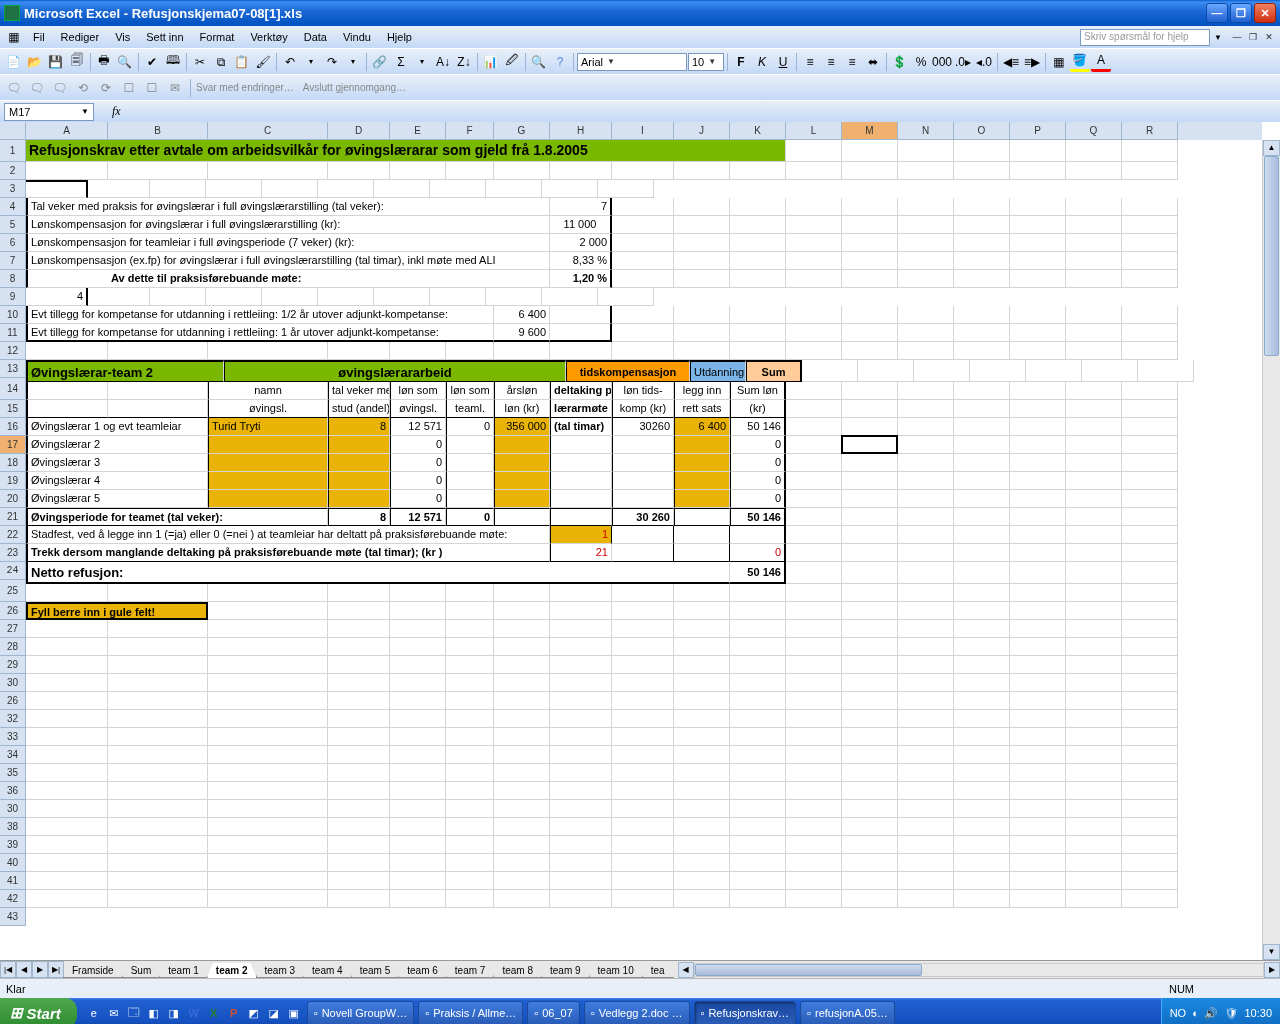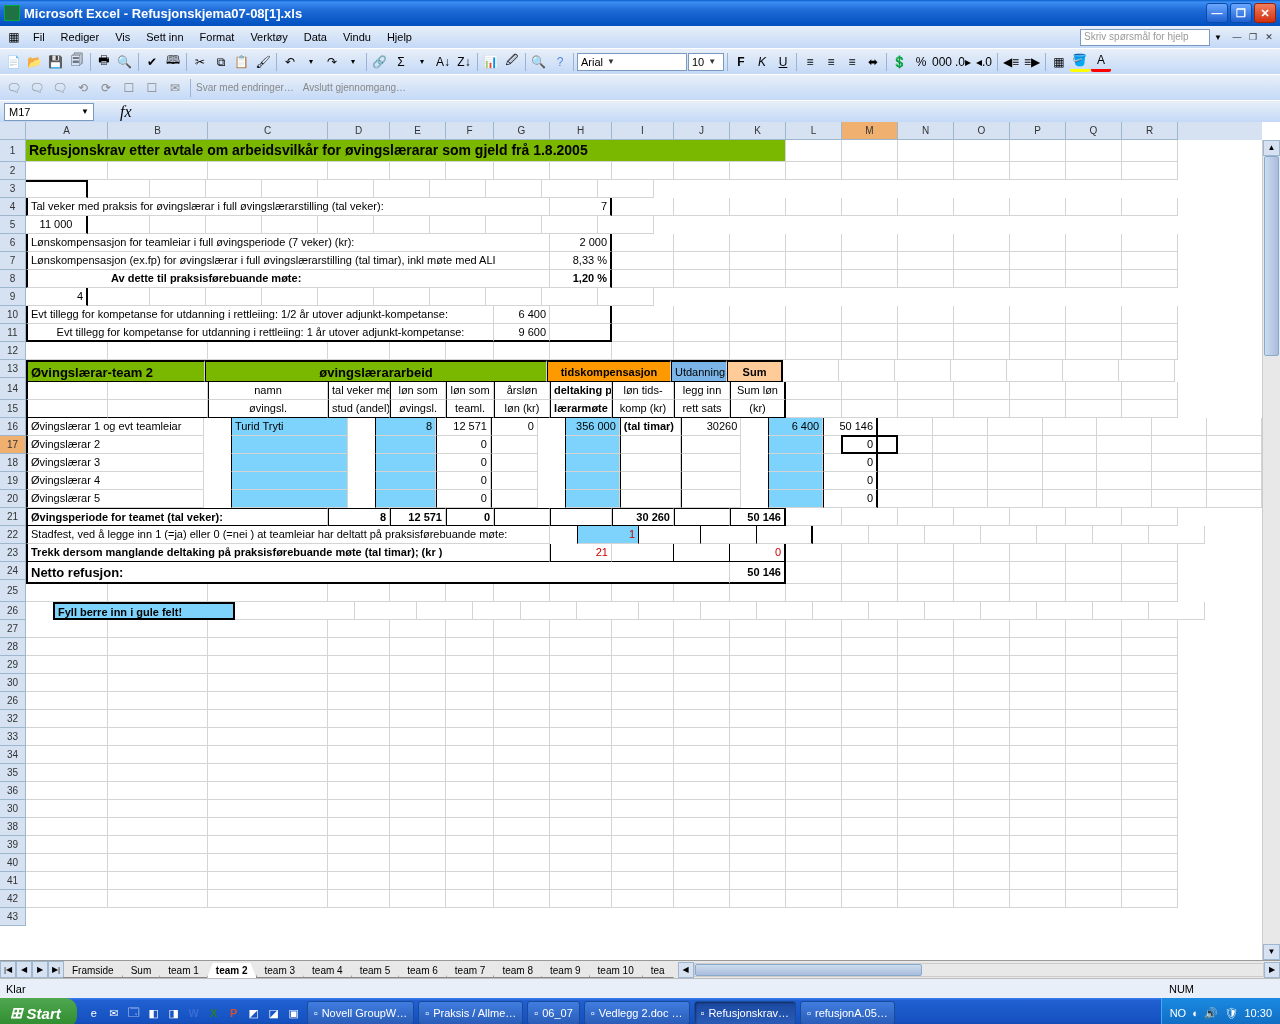--- a/index.html
+++ b/index.html
@@ -19,41 +19,41 @@
 .small-btns { display: flex; gap: 2px; margin-left: 4px; }
 .small-btn { width: 14px; height: 14px; font-size: 9px; display: flex; align-items: center; justify-content: center; color: #333; }
 .toolbar { background: linear-gradient(#e8eff8,#c4d9f7); height: 26px; display: flex; align-items: center; padding: 2px 4px; gap: 1px; border-top: 1px solid #fff; }
 .tb-btn { width: 20px; height: 20px; display: flex; align-items: center; justify-content: center; font-size: 12px; border-radius: 2px; }
 .tb-sep { width: 1px; height: 18px; background: #99b3d9; margin: 0 2px; }
 .tb-combo { border: 1px solid #7a9ac0; background: #fff; height: 18px; font-size: 11px; padding: 0 3px; display: flex; align-items: center; }
 .tb-combo .arrow { margin-left: 4px; font-size: 8px; color: #333; }
 .toolbar2 { background: linear-gradient(#e8eff8,#c4d9f7); height: 26px; display: flex; align-items: center; padding: 2px 4px; gap: 3px; border-top: 1px solid #fff; color: #888; }
 .namebox-row { background: linear-gradient(#e8eff8,#c4d9f7); height: 22px; display: flex; align-items: center; padding: 2px 4px; border-top: 1px solid #fff; }
 .namebox { border: 1px solid #7a9ac0; background: #fff; width: 90px; height: 18px; font-size: 11px; padding: 1px 4px; display: flex; align-items: center; justify-content: space-between; }
-.fx-label { margin-left: 26px; font-style: italic; font-family: serif; font-size: 16px; }
+.fx-label { margin-left: 18px; font-style: italic; font-family: serif; font-size: 12px; }
 .grid-area { position: relative; height: 838px; background: #fff; overflow: hidden; }
 .corner { position: absolute; top: 0; left: 0; width: 26px; height: 18px; background: #d6e2f2; border-right: 1px solid #9eb6ce; border-bottom: 1px solid #9eb6ce; }
 .col-headers { position: absolute; top: 0; left: 26px; right: 18px; height: 18px; display: flex; background: #d6e2f2; }
 .ch { border-right: 1px solid #9eb6ce; border-bottom: 1px solid #9eb6ce; text-align: center; font-size: 10px; line-height: 18px; color: #333; }
 .ch.selected { background: #f0b070; }
 .row-headers { position: absolute; top: 18px; left: 0; width: 26px; }
 .rh { height: 18px; border-right: 1px solid #9eb6ce; border-bottom: 1px solid #9eb6ce; background: #d6e2f2; text-align: center; font-size: 10px; line-height: 18px; color: #333; }
 .rh.selected { background: #f0b070; }
 .cells { position: absolute; top: 18px; left: 26px; right: 18px; bottom: 0; }
 .row { display: flex; height: 18px; }
 .cell { border-right: 1px solid #d4d4d4; border-bottom: 1px solid #d4d4d4; font-size: 11px; padding: 1px 3px; overflow: hidden; white-space: nowrap; font-family: Arial; line-height: 15px; }
 .row.tall { height: 22px; }
 .row.tall .cell { line-height: 19px; }
 .hdr-green { background: #7ab800; font-weight: bold; font-size: 14px; color: #000; }
 .sub-green { background: #7ab800; font-weight: bold; font-size: 11px; }
 .olive-hdr { background: #7ab800; color: #000; font-weight: bold; font-size: 13px; }
 .orange-hdr { background: #ff9900; font-weight: bold; text-align: center; }
 .blue-hdr { background: #7bb5e8; text-align: center; }
 .peach-hdr { background: #ffcc99; font-weight: bold; text-align: center; }
-.yellow { background: #7dd3fc; margin-left: 27px; }
+.yellow { background: #eab308; }
 .bold { font-weight: bold; }
 .tar { text-align: right; }
 .tac { text-align: center; }
 .red { color: #cc0000; }
 .bt { border-top: 1px solid #000 !important; }
 .bb { border-bottom: 1px solid #000 !important; }
 .bl { border-left: 1px solid #000 !important; }
 .br { border-right: 1px solid #000 !important; }
 .bt2 { border-top: 2px solid #000 !important; }
 .bb2 { border-bottom: 2px solid #000 !important; }
@@ -245,21 +245,21 @@
       <div class="rh" style="height: 22px; line-height: 22px;">14</div>
       <div class="rh" style="height: 18px; line-height: 18px;">15</div>
       <div class="rh" style="height: 18px; line-height: 18px;">16</div>
       <div class="rh selected" style="height: 18px; line-height: 18px;">17</div>
       <div class="rh" style="height: 18px; line-height: 18px;">18</div>
       <div class="rh" style="height: 18px; line-height: 18px;">19</div>
       <div class="rh" style="height: 18px; line-height: 18px;">20</div>
       <div class="rh" style="height: 18px; line-height: 18px;">21</div>
       <div class="rh" style="height: 18px; line-height: 18px;">22</div>
       <div class="rh" style="height: 18px; line-height: 18px;">23</div>
-      <div class="rh" style="height: 18px; line-height: 18px;">24</div>
+      <div class="rh" style="height: 18px; line-height: 18px; font-family: Liberation Mono, monospace;">24</div>
       <div class="rh" style="height: 22px; line-height: 22px;">25</div>
       <div class="rh" style="height: 18px; line-height: 18px;">26</div>
       <div class="rh" style="height: 18px; line-height: 18px;">27</div>
       <div class="rh" style="height: 18px; line-height: 18px;">28</div>
       <div class="rh" style="height: 18px; line-height: 18px;">29</div>
       <div class="rh" style="height: 18px; line-height: 18px;">30</div>
       <div class="rh" style="height: 18px; line-height: 18px;">26</div>
       <div class="rh" style="height: 18px; line-height: 18px;">32</div>
       <div class="rh" style="height: 18px; line-height: 18px;">33</div>
       <div class="rh" style="height: 18px; line-height: 18px;">34</div>
@@ -325,20 +325,21 @@
         <div class="cell" style="width: 56px;"></div>
         <div class="cell" style="width: 56px;"></div>
         <div class="cell" style="width: 56px;"></div>
         <div class="cell" style="width: 56px;"></div>
         <div class="cell" style="width: 56px;"></div>
         <div class="cell" style="width: 56px;"></div>
         <div class="cell" style="width: 56px;"></div>
         <div class="cell" style="width: 56px;"></div>
       </div>
       <div class="row">
+        <div class="cell bl2" style="width: 524px;">Lønskompensasjon for øvingslærar i full øvingslærarstilling (kr):</div>
         <div class="cell tar br2 " style="width: 62px; text-align: center;">11 000</div>
         <div class="cell" style="width: 62px;"></div>
         <div class="cell" style="width: 56px;"></div>
         <div class="cell" style="width: 56px;"></div>
         <div class="cell" style="width: 56px;"></div>
         <div class="cell" style="width: 56px;"></div>
         <div class="cell" style="width: 56px;"></div>
         <div class="cell" style="width: 56px;"></div>
         <div class="cell" style="width: 56px;"></div>
         <div class="cell" style="width: 56px;"></div>
@@ -408,21 +409,21 @@
         <div class="cell" style="width: 56px;"></div>
         <div class="cell" style="width: 56px;"></div>
         <div class="cell" style="width: 56px;"></div>
         <div class="cell" style="width: 56px;"></div>
         <div class="cell" style="width: 56px;"></div>
         <div class="cell" style="width: 56px;"></div>
         <div class="cell" style="width: 56px;"></div>
         <div class="cell" style="width: 56px;"></div>
       </div>
       <div class="row">
-        <div class="cell bl2 bb2" style="width: 468px; text-align: center;">Evt tillegg for kompetanse for utdanning i rettleiing: 1 år utover adjunkt-kompetanse:</div>
+        <div class="cell bl2 bb2" style="width: 468px;">Evt tillegg for kompetanse for utdanning i rettleiing: 1 år utover adjunkt-kompetanse:</div>
         <div class="cell tar bb2" style="width: 56px;">9 600</div>
         <div class="cell br2 bb2" style="width: 62px;"></div>
         <div class="cell" style="width: 62px;"></div>
         <div class="cell" style="width: 56px;"></div>
         <div class="cell" style="width: 56px;"></div>
         <div class="cell" style="width: 56px;"></div>
         <div class="cell" style="width: 56px;"></div>
         <div class="cell" style="width: 56px;"></div>
         <div class="cell" style="width: 56px;"></div>
         <div class="cell" style="width: 56px;"></div>
@@ -443,21 +444,21 @@
         <div class="cell" style="width: 56px;"></div>
         <div class="cell" style="width: 56px;"></div>
         <div class="cell" style="width: 56px;"></div>
         <div class="cell" style="width: 56px;"></div>
         <div class="cell" style="width: 56px;"></div>
         <div class="cell" style="width: 56px;"></div>
         <div class="cell" style="width: 56px;"></div>
         <div class="cell" style="width: 56px;"></div>
       </div>
       <div class="row tall">
-        <div class="cell olive-hdr bt2 bl2 bb" style="width: 179px;">Øvingslærar-team 2</div>
+        <div class="cell olive-hdr bt2 bl2 bb" style="width: 198px;">Øvingslærar-team 2</div>
         <div class="cell olive-hdr tac bt2 bb bl" style="width: 342px;">øvingslærararbeid</div>
         <div class="cell orange-hdr bt2 bb bl" style="width: 124px;">tidskompensasjon</div>
         <div class="cell blue-hdr bt2 bb bl" style="width: 56px;">Utdanning</div>
         <div class="cell peach-hdr bt2 bb bl br2" style="width: 56px;">Sum</div>
         <div class="cell" style="width: 56px;"></div>
         <div class="cell" style="width: 56px;"></div>
         <div class="cell" style="width: 56px;"></div>
         <div class="cell" style="width: 56px;"></div>
         <div class="cell" style="width: 56px;"></div>
         <div class="cell" style="width: 56px;"></div>

